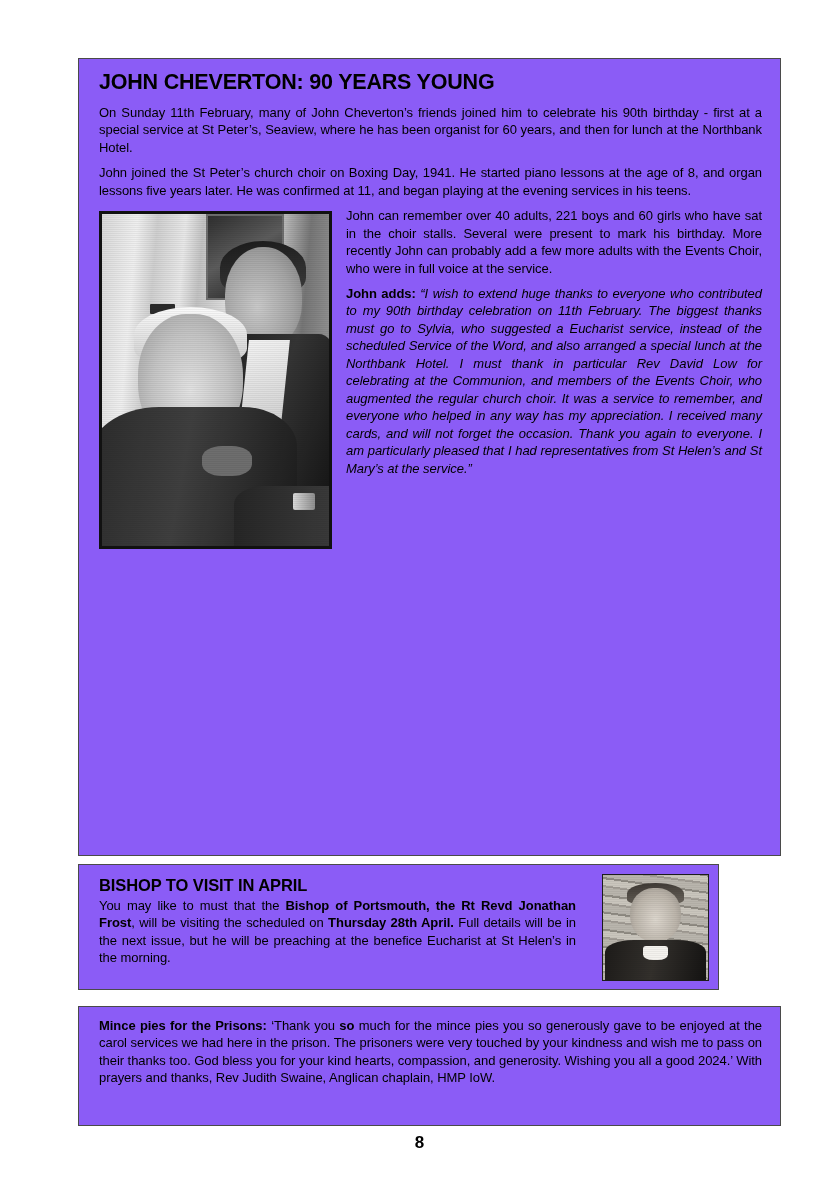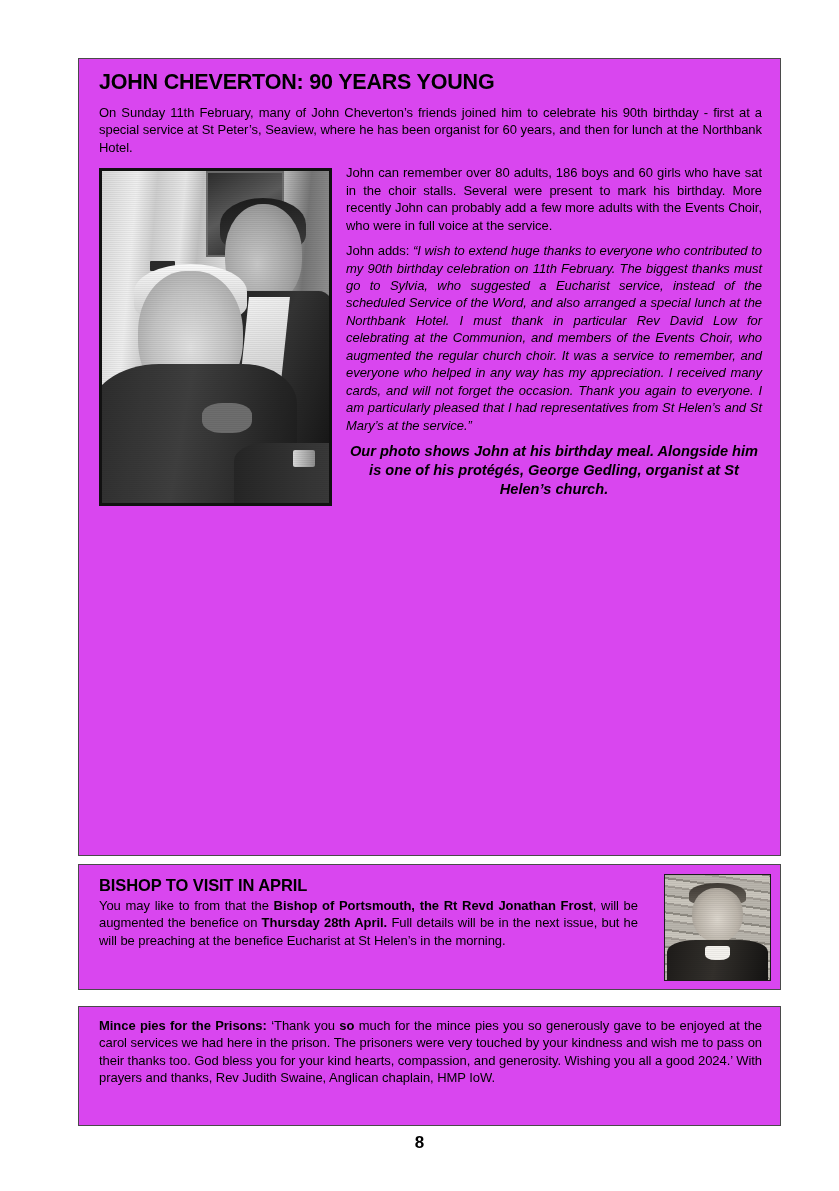--- a/index.html
+++ b/index.html
@@ -20,24 +20,24 @@
     left: 0; top: 0;
     width: 839px;
     height: 1191px;
   }
 
   
   .box {
     position: absolute;
     border: 1.5px solid #4a4a4a;
     box-sizing: border-box;
-    background: #d946ef;
+    background: #8b5cf6;
   }
   #box-article      { left: 78px;  top: 58px;   width: 703px; height: 798px; }
-  #box-bishop       { left: 78px;  top: 864px;  width: 703px; height: 126px; }
+  #box-bishop       { left: 78px;  top: 864px;  width: 641px; height: 126px; }
   #box-mince        { left: 78px;  top: 1006px;  width: 703px; height: 120px; }
 
   .box-inner { padding: 10px 18px 8px 20px; }
 
   
   h1.headline {
     font-size: 21.5px;
     font-weight: bold;
     letter-spacing: -0.2px;
     margin: 2px 0 9px 0;
@@ -54,21 +54,21 @@
     font-size: 13px;
     line-height: 1.345;
     text-align: justify;
     margin: 0 0 8px 0;
     letter-spacing: -0.05px;
   }
   p.body:last-child { margin-bottom: 0; }
   p.quote {
     font-style: italic;
   }
-  .lead { font-weight: normal; font-style: normal; }
+  .lead { font-weight: bold; font-style: normal; }
   .bold { font-weight: bold; }
   p.caption {
     font-size: 14.6px;
     font-weight: bold;
     font-style: italic;
     text-align: center;
     line-height: 1.3;
     margin: 5px 0 0 0;
   }
 
@@ -228,64 +228,64 @@
 
 <div class="page">
 
   <div class="box" id="box-article">
     <div class="box-inner clearfix">
 
       <h1 class="headline">JOHN CHEVERTON: 90 YEARS YOUNG</h1>
 
       <p class="body">On Sunday 11th February, many of John Cheverton’s friends joined him to celebrate his 90th birthday - first at a special service at St Peter’s, Seaview, where he has been organist for 60 years, and then for lunch at the Northbank Hotel.</p>
 
+      <p class="body">John joined the St Peter’s church choir on Boxing Day, 1941. He started piano lessons at the age of 8, and organ lessons five years later. He was confirmed at 11, and began playing at the evening services in his teens.</p>
 
       <div class="photo-main">
         <div class="pm-bg"></div>
         <div class="pm-frame"></div>
         <div class="pm-handle"></div>
         <div class="pm-handle2"></div>
         <div class="pm-hair2"></div>
         <div class="pm-head2"></div>
         <div class="pm-body2"></div>
         <div class="pm-shirt2"></div>
         <div class="pm-hair1"></div>
         <div class="pm-head1"></div>
         <div class="pm-body1"></div>
         <div class="pm-collar1"></div>
         <div class="pm-arm"></div>
         <div class="pm-watch"></div>
         <div class="pm-grain"></div>
       </div>
 
 
-      <p class="body">John can remember over 80 adults, 186 boys and 60 girls who have sat in the choir stalls. Several were present to mark his birthday. More recently John can probably add a few more adults with the Events Choir, who were in full voice at the service.</p>
+      <p class="body">John can remember over 40 adults, 221 boys and 60 girls who have sat in the choir stalls. Several were present to mark his birthday. More recently John can probably add a few more adults with the Events Choir, who were in full voice at the service.</p>
 
       <p class="body quote"><span class="lead">John adds:</span><span> “I wish to extend huge thanks to everyone who contributed to my 90th birthday celebration on 11th February. The biggest thanks must go to Sylvia, who suggested a Eucharist service, instead of the scheduled Service of the Word, and also arranged a special lunch at the Northbank Hotel. I must thank in particular Rev David Low for celebrating at the Communion, and members of the Events Choir, who augmented the regular church choir. It was a service to remember, and everyone who helped in any way has my appreciation. I received many cards, and will not forget the occasion. Thank you again to everyone. I am particularly pleased that I had representatives from St Helen’s and St Mary’s at the service.”</span></p>
 
-      <p class="caption">Our photo shows John at his birthday meal. Alongside him is one of his protégés, George Gedling, organist at St Helen’s church.</p>
 
     </div>
   </div>
 
   <div class="box" id="box-bishop">
     <div class="box-inner">
 
       <div class="photo-bishop">
         <div class="pb-wall"></div>
         <div class="pb-hair"></div>
         <div class="pb-head"></div>
         <div class="pb-body"></div>
         <div class="pb-collar"></div>
         <div class="pb-grain"></div>
       </div>
 
       <div class="bishop-text">
         <h2 class="subhead">BISHOP TO VISIT IN APRIL</h2>
-        <p class="body"><span>You may like to from that the </span><span class="bold">Bishop of Portsmouth, the Rt Revd Jonathan Frost</span><span>, will be augmented the benefice on </span><span class="bold">Thursday 28th April.</span><span> Full details will be in the next issue, but he will be preaching at the benefice Eucharist at St Helen’s in the morning.</span></p>
+        <p class="body"><span>You may like to must that the </span><span class="bold">Bishop of Portsmouth, the Rt Revd Jonathan Frost</span><span>, will be visiting the scheduled on </span><span class="bold">Thursday 28th April.</span><span> Full details will be in the next issue, but he will be preaching at the benefice Eucharist at St Helen’s in the morning.</span></p>
       </div>
 
     </div>
   </div>
 
   <div class="box" id="box-mince">
     <div class="box-inner">
       <p class="body"><span class="bold">Mince pies for the Prisons:</span><span> ‘Thank you </span><span class="bold">so</span><span> much for the mince pies you so generously gave to be enjoyed at the carol services we had here in the prison. The prisoners were very touched by your kindness and wish me to pass on their thanks too. God bless you for your kind hearts, compassion, and generosity. Wishing you all a good 2024.’ With prayers and thanks, Rev Judith Swaine, Anglican chaplain, HMP IoW.</span></p>
     </div>
   </div>

